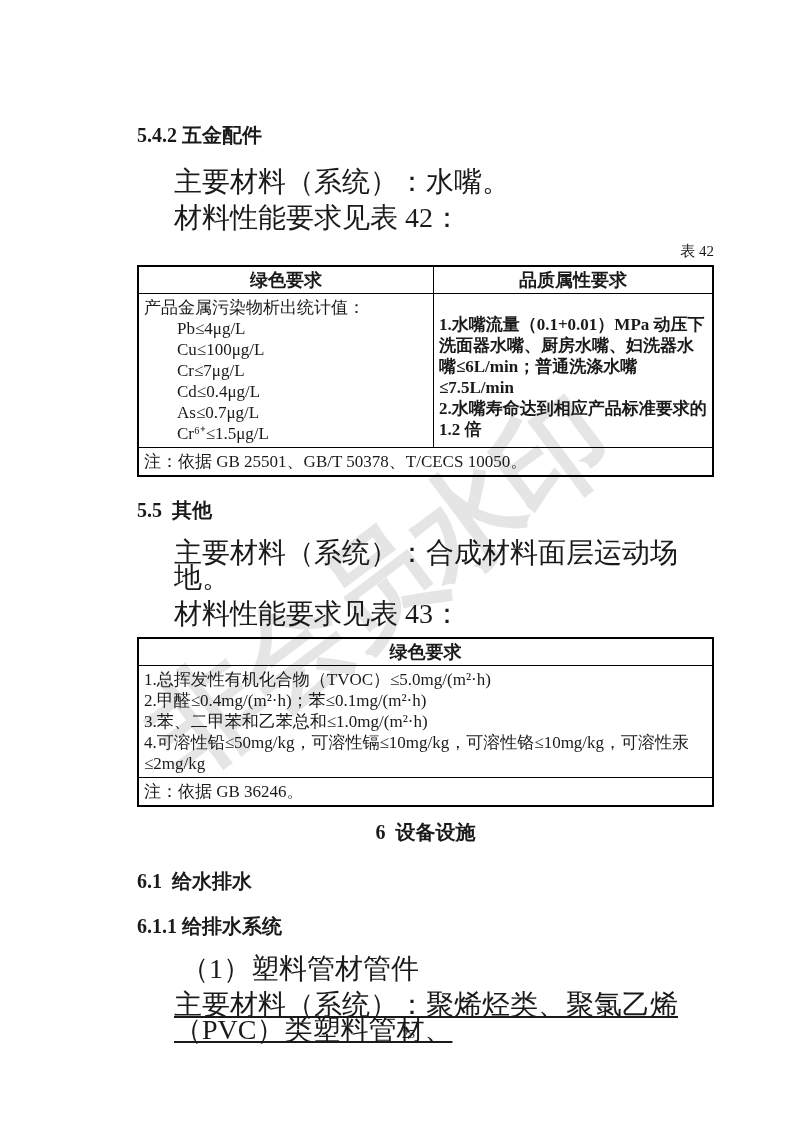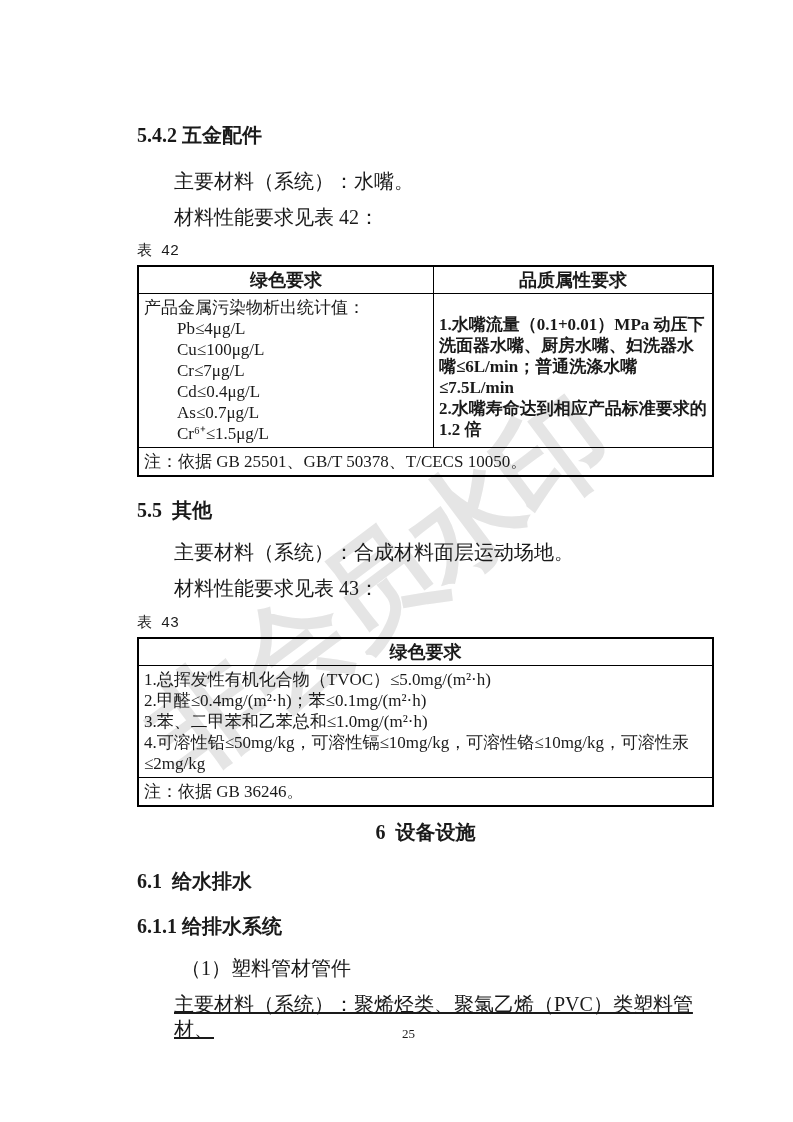--- a/index.html
+++ b/index.html
@@ -52,33 +52,32 @@
     line-height: 27px;
     margin: 0;
     white-space: pre-wrap;
   }
   .h-542 { margin-bottom: 20px; }
   .h-55  { margin-top: 20px; margin-bottom: 16px; }
   .h-6   { margin-top: 12px; }
   .h-61  { margin-top: 22px; }
   .h-611 { margin-top: 18px; }
   .para {
-    font-size: 20px;
+    font-size: 28px;
     line-height: 25px;
     margin: 0 0 11px 0;
     padding-left: 37px;
   }
   .para-p1 { margin-top: 16px; padding-left: 44px; }
   .para-last { margin-top: 10px; margin-bottom: 0; text-decoration: underline; }
   .tbl-caption {
-    text-align: left;
+    text-align: right;
     font-size: 15px;
     line-height: 17px;
     margin: 13px 0 5px 0;
-    font-family: Liberation Mono, monospace;
   }
   .tbl-caption-43 { margin-top: 14px; }
   table.doc-table {
     width: 100%;
     border-collapse: collapse;
     border: 2px solid #000;
     table-layout: fixed;
   }
   table.doc-table th {
     border: 1px solid #000;
@@ -154,21 +153,20 @@
         <tr>
           <td class="note-cell" colspan="2">注：依据 GB 25501、GB/T 50378、T/CECS 10050。</td>
         </tr>
       </tbody>
     </table>
 
     <h2 class="h-sub h-55">5.5  其他</h2>
     <p class="para">主要材料（系统）：合成材料面层运动场地。</p>
     <p class="para">材料性能要求见表 43：</p>
 
-    <div class="tbl-caption tbl-caption-43">表 43</div>
 
     <table class="doc-table">
       <thead>
         <tr>
           <th>绿色要求</th>
         </tr>
       </thead>
       <tbody>
         <tr>
           <td>

